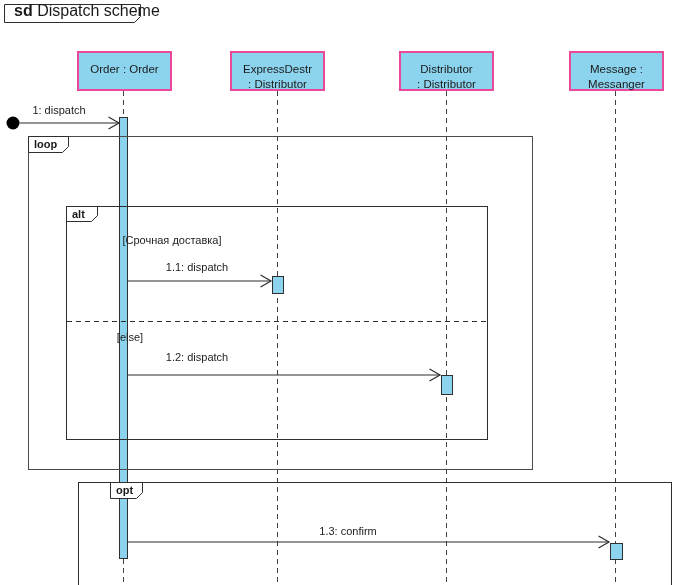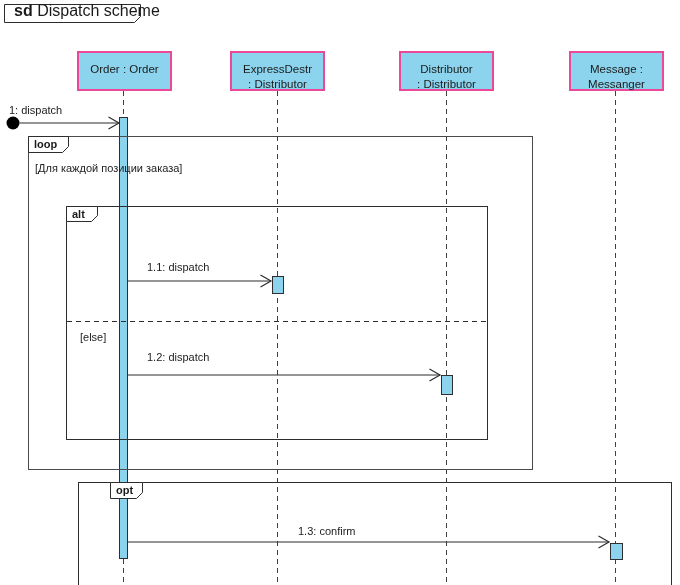--- a/index.html
+++ b/index.html
@@ -36,21 +36,21 @@
   .tab svg{display:block;}
   .tab .tab-label{
     position:absolute;left:6px;top:1px;font-weight:bold;font-size:11px;line-height:15px;
   }
   .title-text{
     position:absolute;left:10px;top:0;font-size:16px;line-height:14px;white-space:nowrap;
   }
   .title-text .kw{font-weight:bold;}
   
   .guard,.msg-label{
-    position:absolute;font-size:11px;line-height:13px;text-align:left;
+    position:absolute;font-size:11px;line-height:13px;text-align:center;
     color:#222;z-index:4;white-space:nowrap;
   }
   #arrows{position:absolute;left:0;top:0;z-index:3;pointer-events:none;}
 </style>
 </head>
 <body>
 
 <div id="canvas">
 
   <div class="lifeline" style="left:123px;top:91px;height:27px;"></div>
@@ -110,21 +110,21 @@
     <span class="tab-label">alt</span>
   </div>
 
   <div class="tab" style="left:78px;top:482px;width:33px;height:17px;margin-left:32px;">
     <svg width="33" height="17">
       <path d="M0.5,0.5 L32.5,0.5 L32.5,10.5 L26.5,16.5 L0.5,16.5 Z" fill="#ffffff" stroke="#2d2d2d" stroke-width="1"></path>
     </svg>
     <span class="tab-label">opt</span>
   </div>
 
-  <div class="guard" style="left:35px;top:162px;width:200px;">[Для каждой позиции заказа]</div>
+  <div class="guard" style="left:72px;top:234px;width:200px;">[Срочная доставка]</div>
   <div class="guard" style="left:80px;top:331px;width:100px;">[else]</div>
 
   <div class="msg-label" style="left:9px;top:104px;width:100px;">1: dispatch</div>
   <div class="msg-label" style="left:147px;top:261px;width:100px;">1.1: dispatch</div>
   <div class="msg-label" style="left:147px;top:351px;width:100px;">1.2: dispatch</div>
   <div class="msg-label" style="left:298px;top:525px;width:100px;">1.3: confirm</div>
 
   <svg id="arrows" width="680" height="585">
     <g>
       <circle cx="13" cy="123" r="6.5" fill="#000000"></circle>

